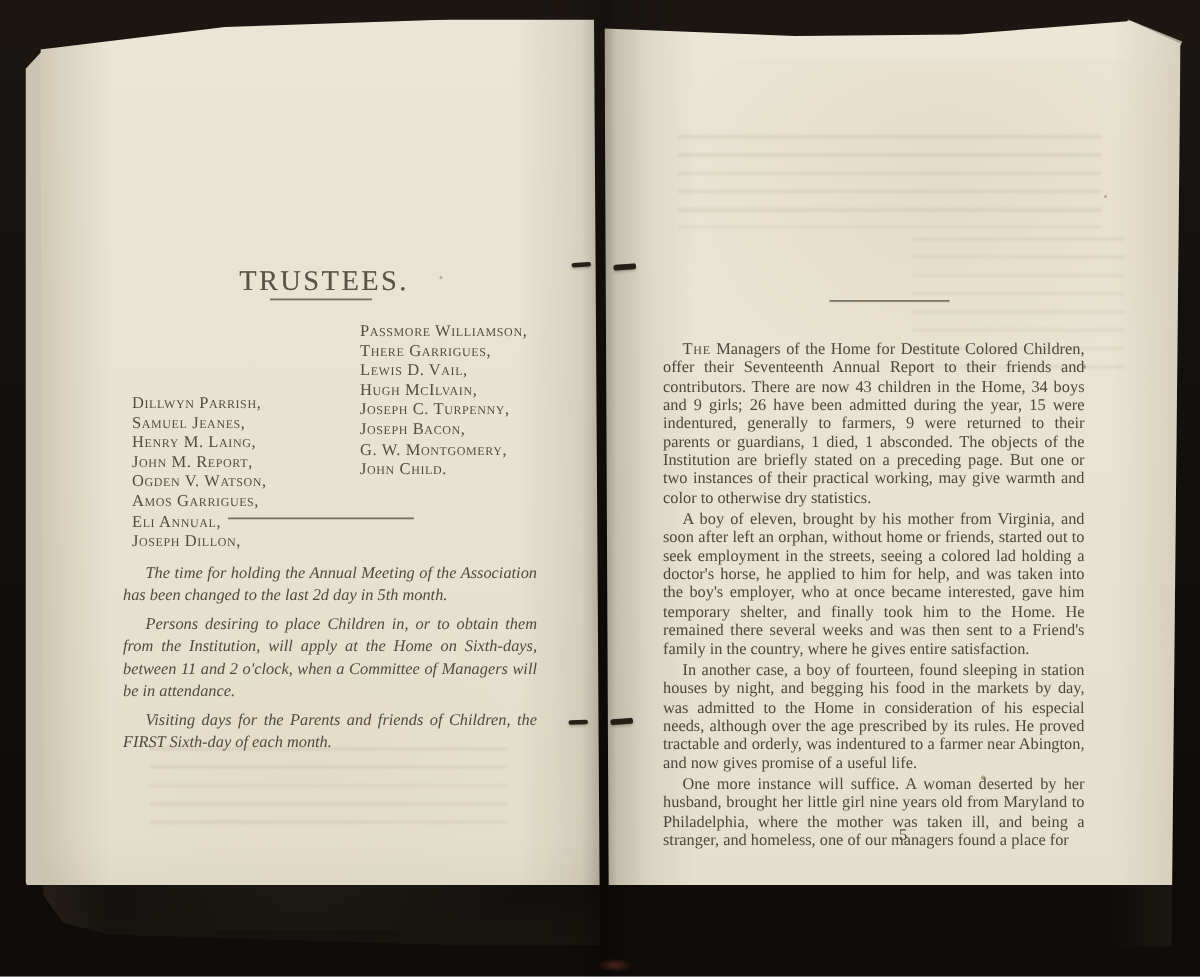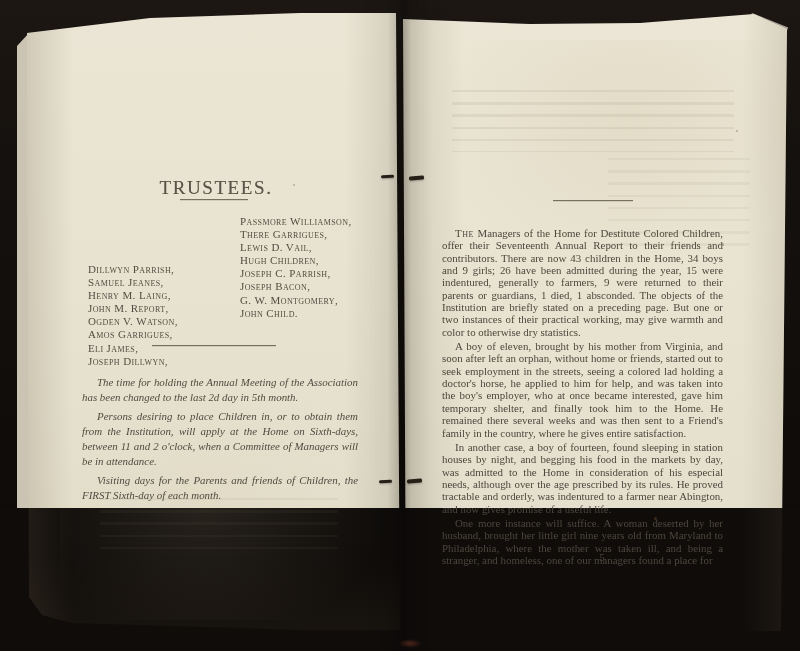--- a/index.html
+++ b/index.html
@@ -1,21 +1,21 @@
 <!DOCTYPE html>
 <html><head>
 <meta charset="utf-8">
 <style>
   html,body { margin:0; padding:0; }
   body {
     width:800px; height:651px; overflow:hidden;
     background:#0f0c0a;
     font-family:"Liberation Serif", serif;
   }
-  .scene { position:relative; width:800px; height:508px;
+  .scene { position:relative; width:800px; height:590px;
     background:linear-gradient(180deg,#1c1713 0%, #15110e 30%, #120e0b 70%, #0e0b09 100%);
   }
 
   
   .leaf-edges-left {
     position:absolute; inset:0; background:#cbc4b2;
     clip-path:polygon(17px 46px, 29px 33px, 30px 599px, 47px 620px, 76px 628px, 73px 634px, 33px 622px, 17px 588px);
   }
   .leaf-edges-right-bottom {
     position:absolute; inset:0; background:#c6bfad; opacity:.75;
@@ -140,29 +140,29 @@
     <div class="rule rule-under-trustees"></div>
 
     <div class="trustees">
       <div class="col-left">
         <span>Dillwyn Parrish,</span>
         <span>Samuel Jeanes,</span>
         <span>Henry M. Laing,</span>
         <span>John M. Report,</span>
         <span>Ogden V. Watson,</span>
         <span>Amos Garrigues,</span>
-        <span>Eli James,</span>
-        <span>Joseph Dillwyn,</span>
+        <span>Eli Annual,</span>
+        <span>Joseph Dillon,</span>
       </div>
       <div class="col-right">
         <span>Passmore Williamson,</span>
         <span>There Garrigues,</span>
         <span>Lewis D. Vail,</span>
-        <span>Hugh Children,</span>
-        <span>Joseph C. Parrish,</span>
+        <span>Hugh McIlvain,</span>
+        <span>Joseph C. Turpenny,</span>
         <span>Joseph Bacon,</span>
         <span>G. W. Montgomery,</span>
         <span>John Child.</span>
       </div>
     </div>
 
     <div class="rule rule-mid-left"></div>
 
     <div class="notices">
       <p>The time for holding the Annual Meeting of the Association has been changed to the last 2d day in 5th month.</p>

